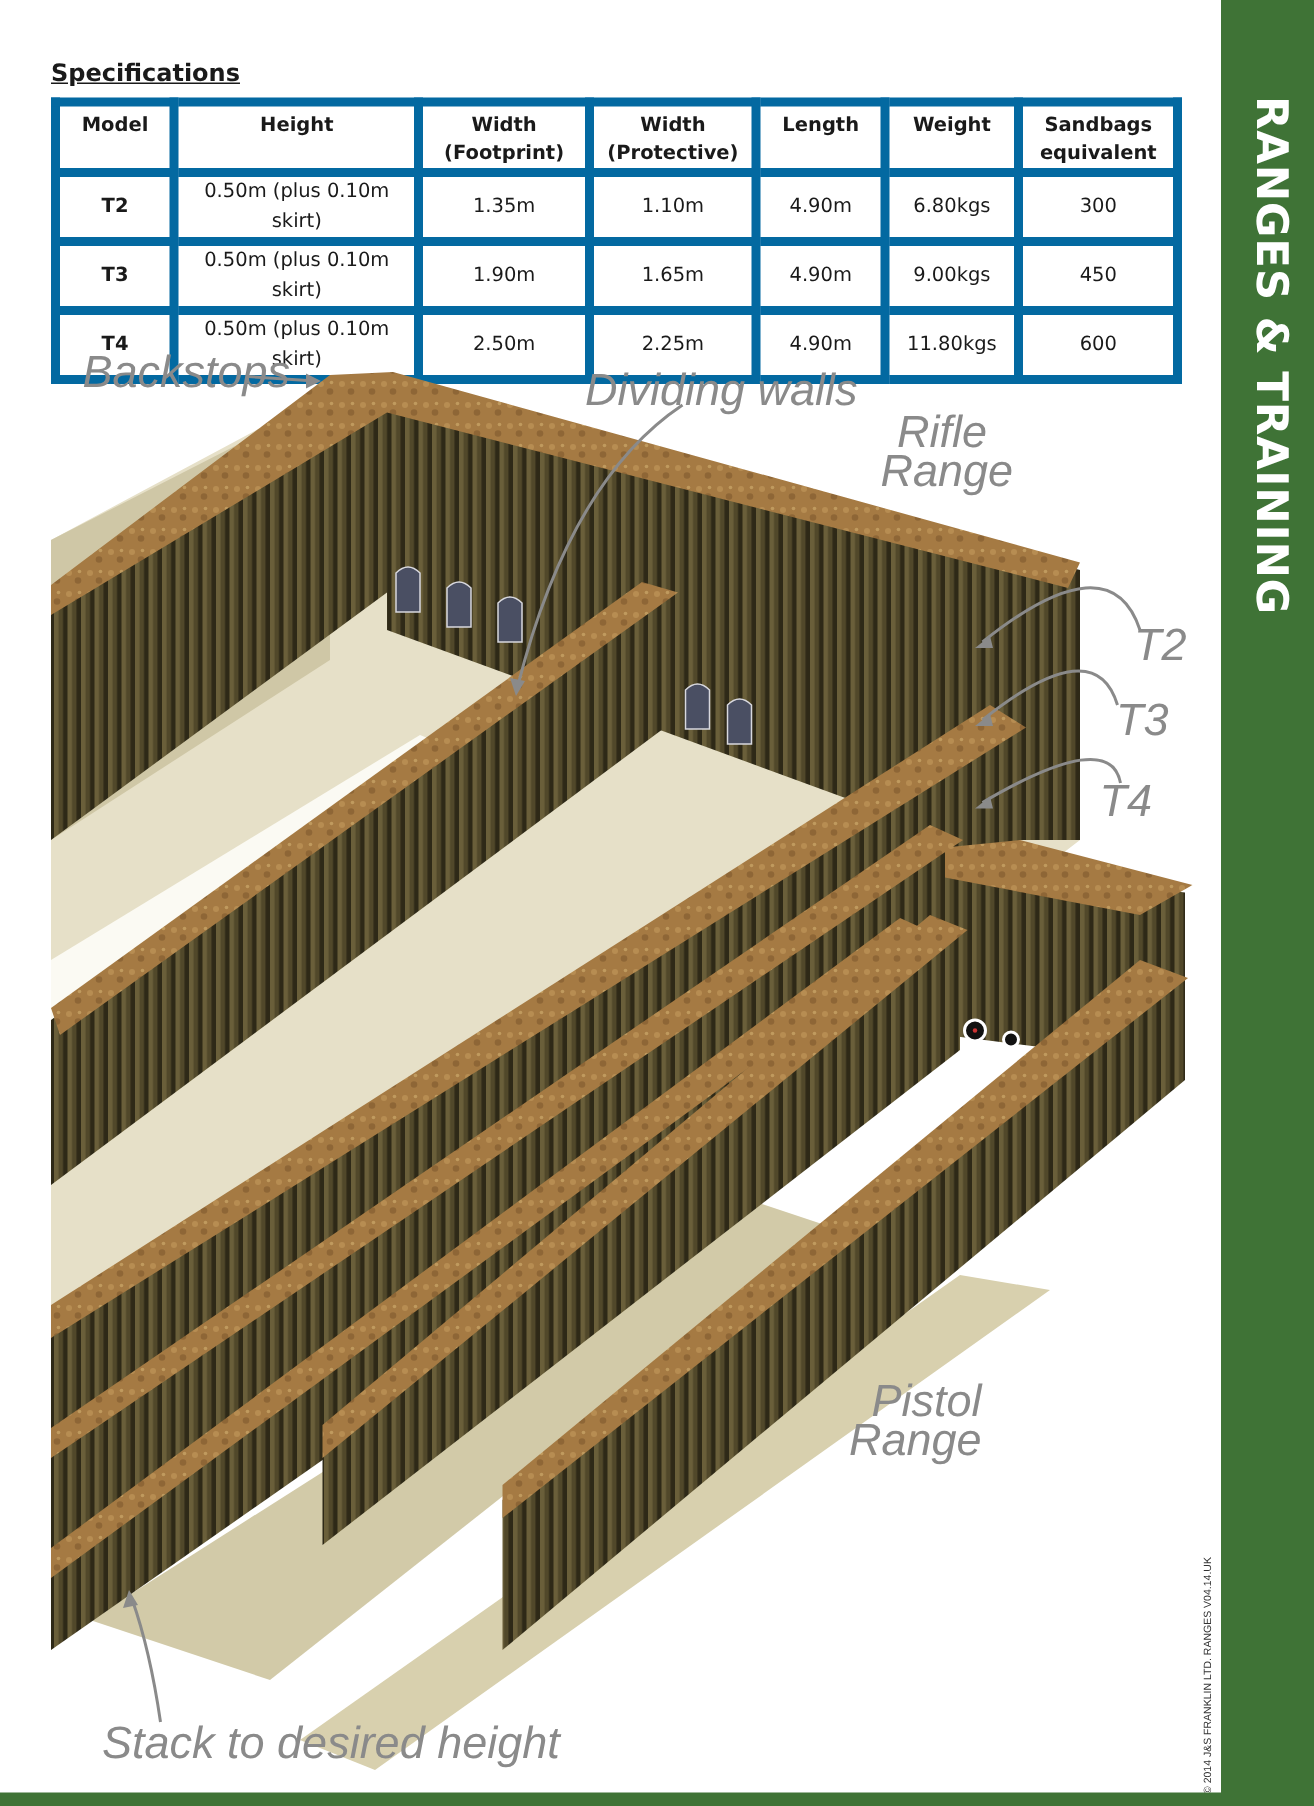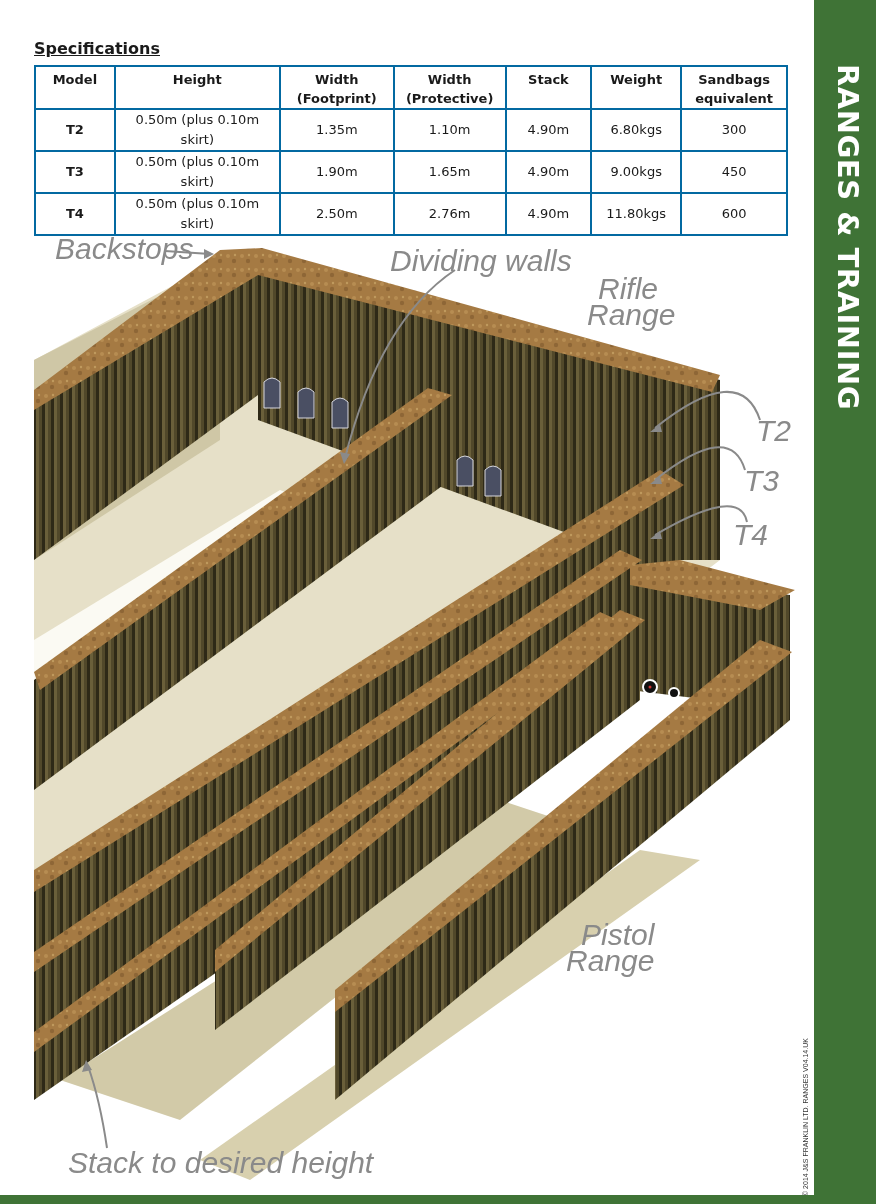--- a/index.html
+++ b/index.html
@@ -32,21 +32,21 @@
     position: absolute; left: 34px; top: 39px; font-size: 16px; font-weight: bold; color: #1a1a1a;
     font-family: "DejaVu Sans", sans-serif;
     text-decoration: underline;
   }
   table.specs {
     position: absolute; left: 34px; top: 65px; width: 754px;
     border-collapse: collapse; font-size: 13px; color: #1a1a1a;
     font-family: "DejaVu Sans", sans-serif;
   }
   table.specs th, table.specs td {
-    border: 2px solid #0369a1; text-align: center; padding: 0 4px;
+    border: 6px solid #0369a1; text-align: center; padding: 0 4px;
   }
   table.specs th { font-weight: bold; height: 38px; vertical-align: top; padding-top: 3px; line-height: 19px; }
   table.specs td { height: 20px; line-height: 20px; }
   table.specs td.model { font-weight: bold; }
   .illus { position: absolute; left: 0; top: 215px; width: 814px; height: 985px; }
   .annot {
     position: absolute; color: #8a8a8a; font-size: 30px;
     font-family: Liberation Sans, sans-serif; font-style: italic; line-height: 26px;
     white-space: nowrap;
   }
@@ -70,21 +70,21 @@
       <col style="width:86px">
       <col style="width:90px">
       <col style="width:106px">
   </colgroup>
   <thead>
     <tr>
       <th><span>Model</span></th>
       <th><span>Height</span></th>
       <th><span>Width</span><br><span>(Footprint)</span></th>
       <th><span>Width</span><br><span>(Protective)</span></th>
-      <th><span>Stack</span></th>
+      <th><span>Length</span></th>
       <th><span>Weight</span></th>
       <th><span>Sandbags</span><br><span>equivalent</span></th>
     </tr>
   </thead>
   <tbody>
     <tr>
       <td class="model">T2</td>
       <td>0.50m (plus 0.10m skirt)</td>
       <td>1.35m</td>
       <td>1.10m</td>
@@ -98,21 +98,21 @@
       <td>1.90m</td>
       <td>1.65m</td>
       <td>4.90m</td>
       <td>9.00kgs</td>
       <td>450</td>
     </tr>
     <tr>
       <td class="model">T4</td>
       <td>0.50m (plus 0.10m skirt)</td>
       <td>2.50m</td>
-      <td>2.76m</td>
+      <td>2.25m</td>
       <td>4.90m</td>
       <td>11.80kgs</td>
       <td>600</td>
     </tr>
   </tbody>
 </table>
 
 <svg class="illus" viewBox="0 215 814 985" xmlns="http://www.w3.org/2000/svg">
   <defs>
     <pattern id="cyl" patternUnits="userSpaceOnUse" width="9" height="10">

